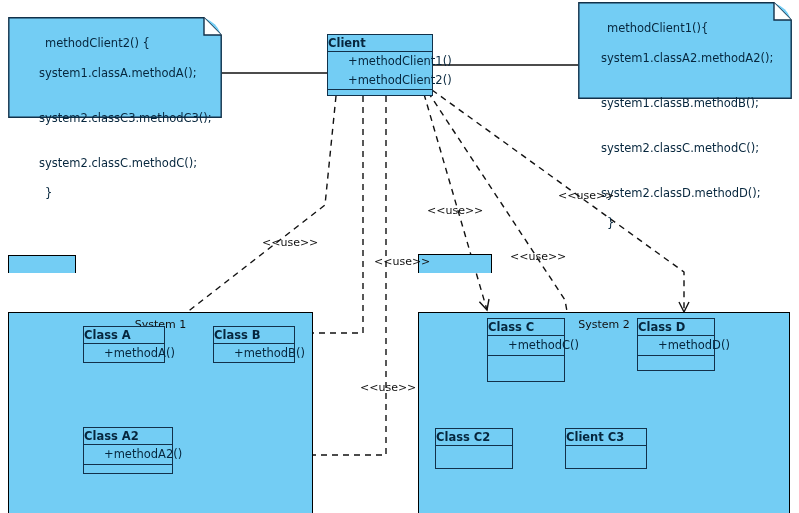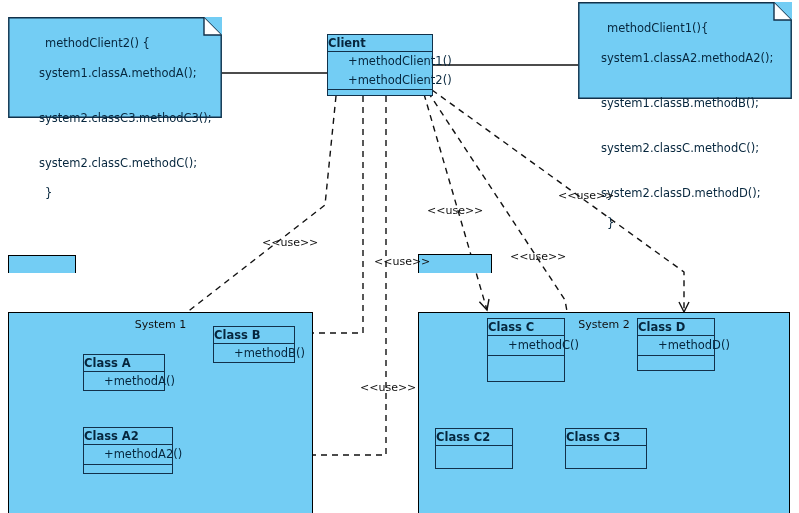--- a/index.html
+++ b/index.html
@@ -86,20 +86,21 @@
     flex: 1 1 auto;
   }
   .uclass.noattr .cattrs { display: none; }
 
   
   .note {
     position: absolute;
     box-sizing: border-box;
     background: #73CDF4;
     z-index: 6;
+    border-radius: 25px;
   }
   .note .note-shape {
     position: absolute;
     left: 0; top: 0; right: 0; bottom: 0;
   }
   .note .note-text {
     position: relative;
     z-index: 2;
     padding: 4px 6px 4px 7px;
     font-size: 11.5px;
@@ -224,21 +225,21 @@
     </div>
   </div>
 
   <div class="uclass noattr" style="left:327px; top:34px; width:106px; height:62px;">
     <div class="cname">Client</div>
     <div class="cattrs" style="display:block; border-bottom:none; height:19px; line-height:18px;">+methodClient1()</div>
     <div class="cattrs" style="display:block; border-bottom:1.5px solid #12314a; height:19px; line-height:18px;">+methodClient2()</div>
     <div class="cops"></div>
   </div>
 
-  <div class="uclass" style="left:83px; top:326px; width:82px; height:37px;margin-top:28px;">
+  <div class="uclass" style="left:83px; top:326px; width:82px; height:37px;">
     <div class="cname">Class A</div>
     <div class="cattrs" style="border-bottom:none;">+methodA()</div>
   </div>
 
   <div class="uclass" style="left:213px; top:326px; width:82px; height:37px;">
     <div class="cname">Class B</div>
     <div class="cattrs" style="border-bottom:none;">+methodB()</div>
   </div>
 
   <div class="uclass" style="left:83px; top:427px; width:90px; height:47px;">
@@ -258,21 +259,21 @@
     <div class="cattrs">+methodD()</div>
     <div class="cops"></div>
   </div>
 
   <div class="uclass" style="left:435px; top:428px; width:78px; height:41px;">
     <div class="cname">Class C2</div>
     <div class="cops"></div>
   </div>
 
   <div class="uclass" style="left:565px; top:428px; width:82px; height:41px;">
-    <div class="cname">Class C3</div>
+    <div class="cname">Client C3</div>
     <div class="cops"></div>
   </div>
 
   <div class="edge-label" style="left:262px; top:236px;">&lt;&lt;use&gt;&gt;</div>
   <div class="edge-label" style="left:427px; top:204px;">&lt;&lt;use&gt;&gt;</div>
   <div class="edge-label" style="left:510px; top:250px;">&lt;&lt;use&gt;&gt;</div>
   <div class="edge-label" style="left:558px; top:189px;">&lt;&lt;use&gt;&gt;</div>
   <div class="edge-label" style="left:374px; top:255px;">&lt;&lt;use&gt;&gt;</div>
   <div class="edge-label" style="left:360px; top:381px;">&lt;&lt;use&gt;&gt;</div>
 

